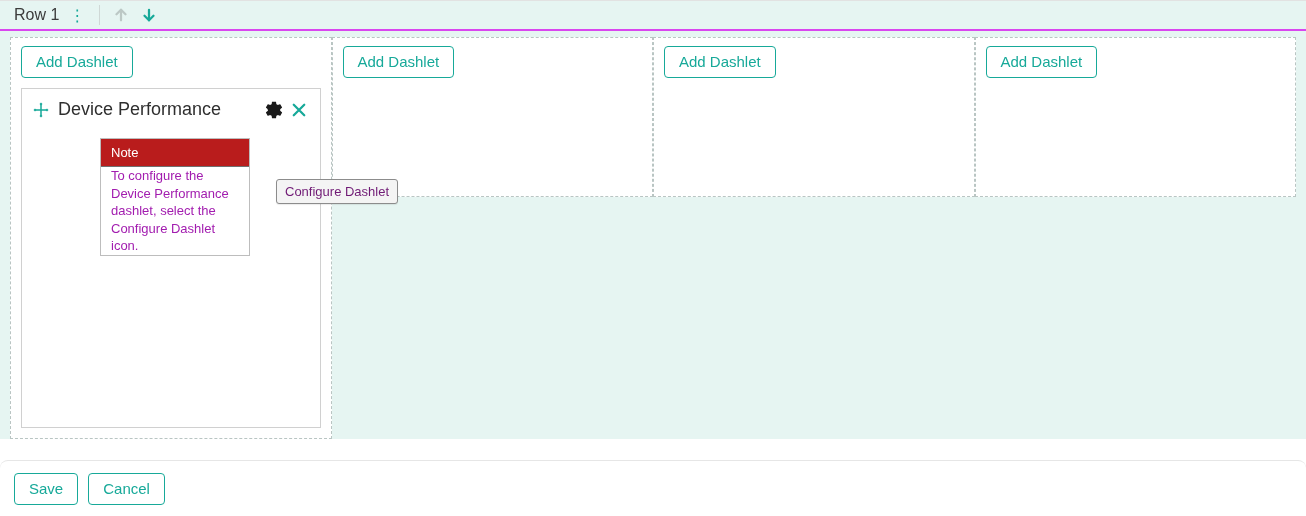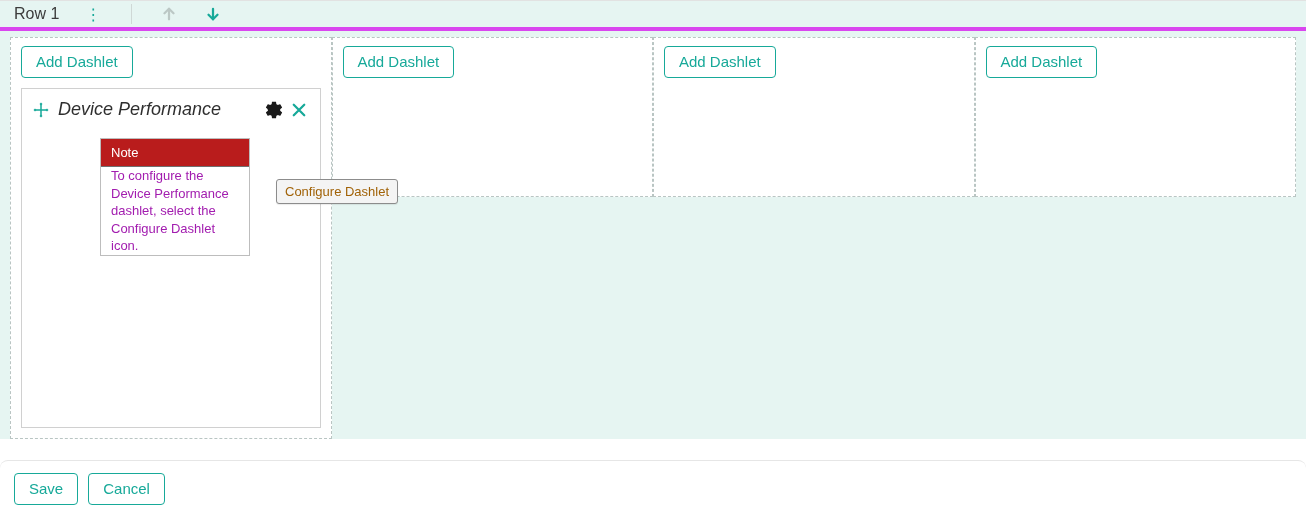--- a/index.html
+++ b/index.html
@@ -10,25 +10,25 @@
     --text:#333;
     --gray:#808080;
   }
   *{box-sizing:border-box;font-family:Arial,Helvetica,sans-serif;}
   body{margin:0;background:#fff;color:var(--text);font-size:14px;}
   .page{width:1306px;height:516px;position:relative;overflow:hidden;background:#fff;}
   .hr{height:1px;background:#e2e2e2;}
   .row-header{
     height:30px;
     background:var(--teal-light);
-    border-bottom:4px solid #d946ef;
+    border-bottom:2px solid #d946ef;
     display:flex;
     align-items:center;
     padding-left:14px;
-    gap:22px;
+    gap:6px;
   }
   .row-title{font-size:16px;color:#3c3c3c;}
   .kebab{color:var(--teal);font-size:16px;padding:0 4px;cursor:pointer;}
   .vr{width:1px;height:20px;background:#cfd8d6;margin:0 4px;}
   .arrow{padding:0 2px;display:inline-flex;cursor:pointer;}
   .arrow.disabled{opacity:.55;cursor:default;}
   .row-body{
     height:408px;
     background:var(--teal-light);
     padding:6px 10px 0 10px;
@@ -59,41 +59,41 @@
     margin-top:10px;
     border:1px solid #d0d0d0;
     background:#fff;
     height:calc(100% - 46px);
     min-height:340px;
     padding:10px 12px 12px 10px;
     position:relative;
   }
   .dashlet-head{display:flex;align-items:center;gap:8px;}
   .move-icon{color:var(--teal);display:inline-flex;}
-  .dashlet-title{font-size:18px;color:#2f2f2f;flex:0 0 auto;font-style:italic;}
+  .dashlet-title{font-size:18px;color:#2f2f2f;flex:0 0 auto;}
   .dashlet-actions{margin-left:auto;display:flex;gap:6px;align-items:center;}
   .gear{color:#1a1a1a;display:inline-flex;cursor:pointer;}
   .close{color:var(--teal);display:inline-flex;font-size:18px;cursor:pointer;}
   .note-box{
     margin-top:18px;
     margin-left:68px;
     width:150px;
     border:1px solid #bdbdbd;
     background:#fff;
   }
   .note-head{
     background:#b91c1c;color:#fff;font-size:13px;
     padding:6px 10px;border-bottom:1px solid #6f6f6f;
   }
   .note-body{padding:0 10px;font-size:13px;color:#a21caf;line-height:1.35;}
   .tooltip{
     position:absolute;
     left:276px;top:148px;
     border:1px solid #8c8c8c;border-radius:3px;
-    background:#f4f4f4;color:#a16207;
+    background:#f4f4f4;color:#701a75;
     font-size:13px;padding:4px 8px;
     box-shadow:0 1px 1px rgba(0,0,0,.08);
     z-index:5;
     white-space:nowrap;
   }
   .footer{
     position:absolute;left:0;right:0;bottom:0;
     height:56px;border-top:1px solid #e6e6e6;
     display:flex;align-items:center;gap:10px;
     padding-left:14px;background:#fff;border-radius:8px;

